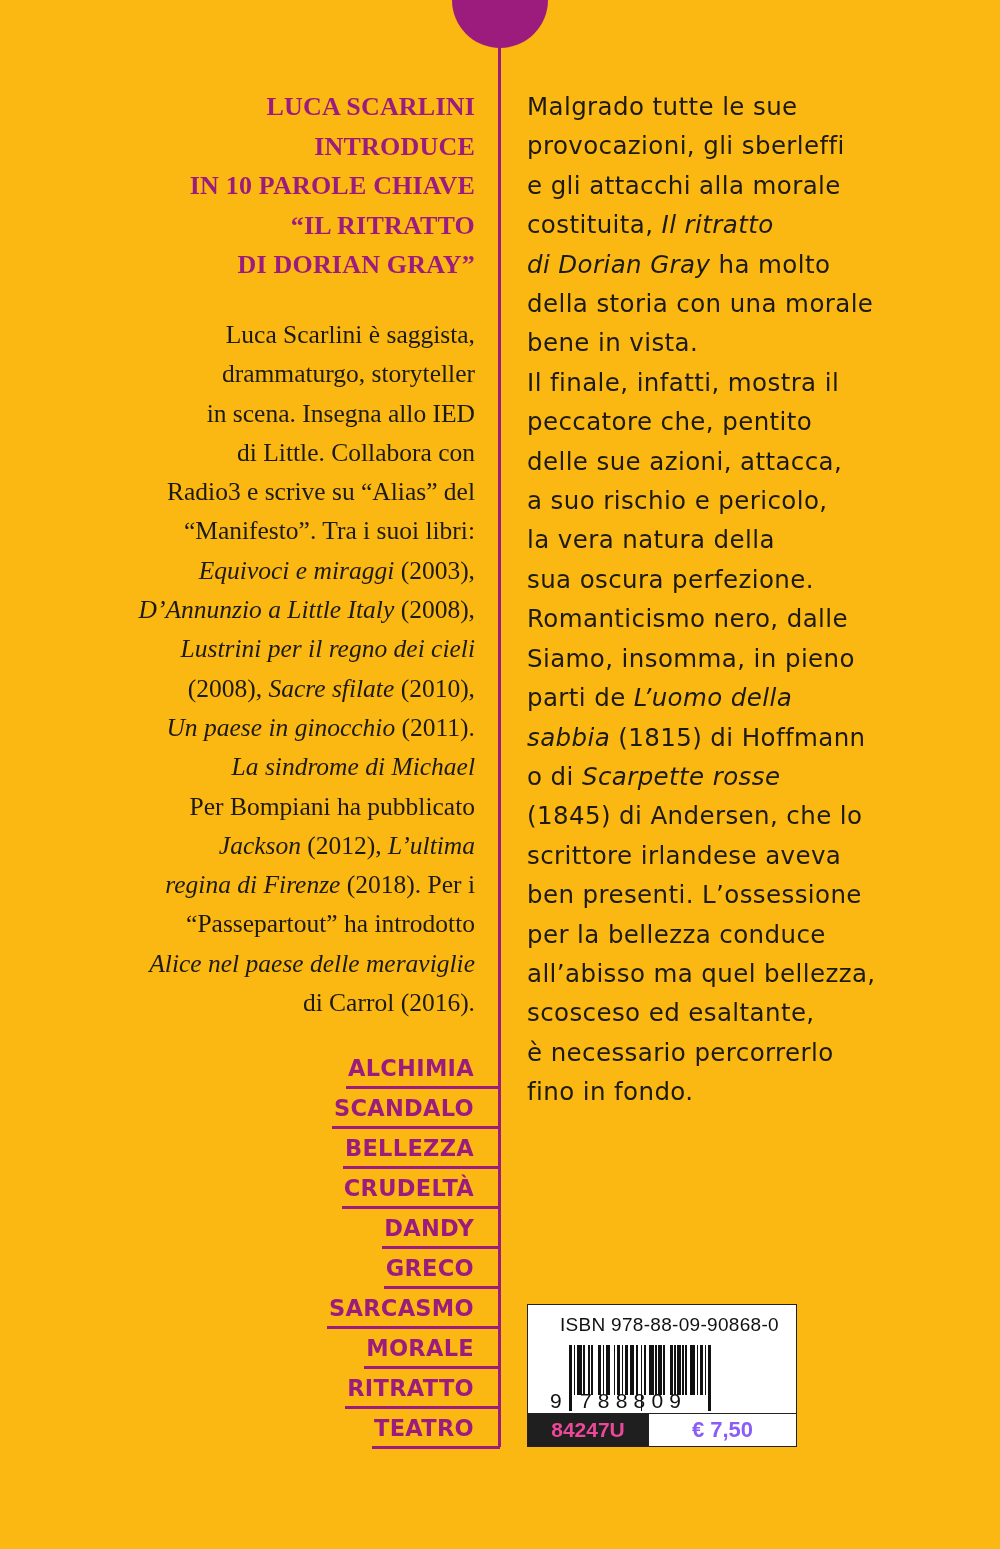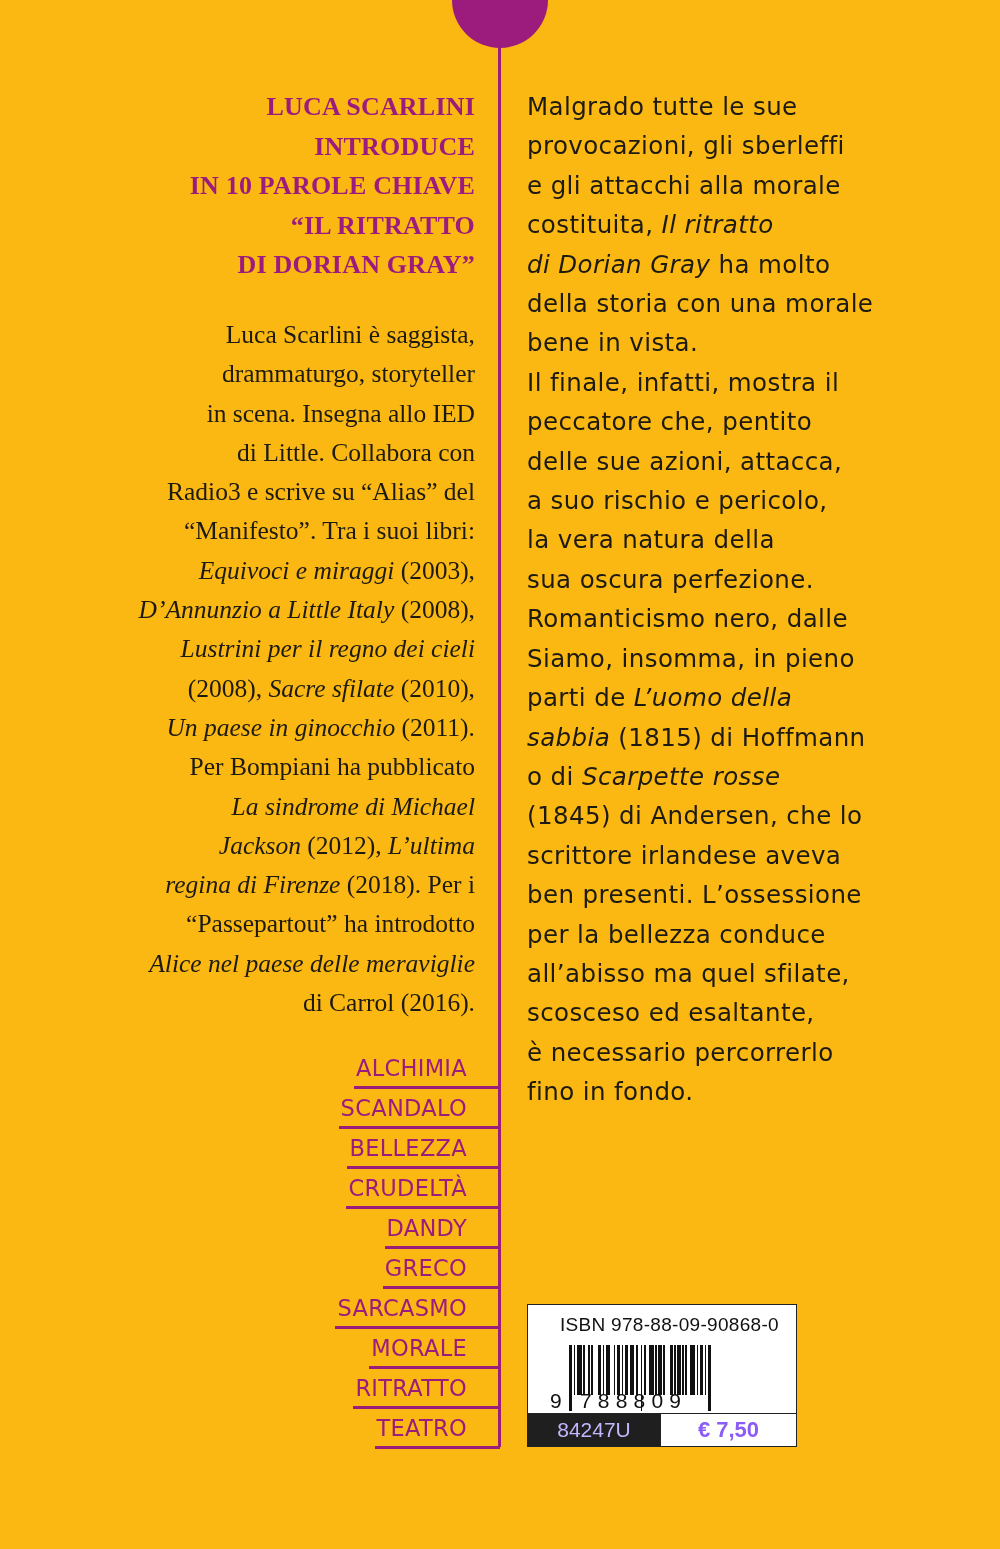--- a/index.html
+++ b/index.html
@@ -59,24 +59,24 @@
       position: relative;
       height: 40px;
       display: flex;
       justify-content: flex-end;
       align-items: flex-end;
     }
     .kw-label {
       display: inline-block;
       color: #9C1C7E;
       font-family: "DejaVu Sans", sans-serif;
-      font-weight: normal;
+      font-weight: bold;
       font-size: 22.5px;
       line-height: 28px;
-      padding-right: 33px;
+      padding-right: 26px;
       padding-left: 2px;
       border-bottom: 3px solid #9C1C7E;
       letter-spacing: 0.3px;
       padding-bottom: 4px;
       margin-top: 32px;
     }
 
     .right-col {
       position: absolute;
       left: 527px;
@@ -128,24 +128,24 @@
     }
     .price-row {
       position: absolute;
       left: 0; bottom: 0;
       width: 100%;
       height: 33px;
       display: flex;
       border-top: 1.5px solid #222;
     }
     .code-cell {
-      width: 132px;
+      width: 120px;
       background: #1f1f1f;
-      color: #c4b5fd;
-      font-weight: normal;
+      color: #ec4899;
+      font-weight: bold;
       font-size: 21px;
       display: flex; align-items: center; justify-content: center;
     }
     .price-cell {
       flex: 1;
       background: #fff;
       color: #8b5cf6;
       font-weight: bold;
       font-size: 22px;
       display: flex; align-items: center; justify-content: center;
@@ -171,22 +171,22 @@
       <span class="bio-line"><span>drammaturgo, storyteller</span></span>
       <span class="bio-line"><span>in scena. Insegna allo IED</span></span>
       <span class="bio-line"><span>di Little. Collabora con</span></span>
       <span class="bio-line"><span>Radio3 e scrive su “Alias” del</span></span>
       <span class="bio-line"><span>“Manifesto”. Tra i suoi libri:</span></span>
       <span class="bio-line"><i>Equivoci e miraggi</i><span> (2003),</span></span>
       <span class="bio-line"><i>D’Annunzio a Little Italy</i><span> (2008),</span></span>
       <span class="bio-line"><i>Lustrini per il regno dei cieli</i></span>
       <span class="bio-line"><span>(2008), </span><i>Sacre sfilate</i><span> (2010),</span></span>
       <span class="bio-line"><i>Un paese in ginocchio</i><span> (2011).</span></span>
+      <span class="bio-line"><i>La sindrome di Michael</i></span>
       <span class="bio-line"><span>Per Bompiani ha pubblicato</span></span>
-      <span class="bio-line"><i>La sindrome di Michael</i></span>
       <span class="bio-line"><i>Jackson</i><span> (2012), </span><i>L’ultima</i></span>
       <span class="bio-line"><i>regina di Firenze</i><span> (2018). Per i</span></span>
       <span class="bio-line"><span>“Passepartout” ha introdotto</span></span>
       <span class="bio-line"><i>Alice nel paese delle meraviglie</i></span>
       <span class="bio-line"><span>di Carrol (2016).</span></span>
     </div>
 </div>
 
 <div class="keywords" id="keywords">
     <div class="kw">
@@ -237,21 +237,21 @@
     <span class="line"><span>sua oscura perfezione.</span></span>
     <span class="line"><span>Romanticismo nero, dalle</span></span>
     <span class="line"><span>Siamo, insomma, in pieno</span></span>
     <span class="line"><span>parti de </span><i>L’uomo della</i></span>
     <span class="line"><i>sabbia</i><span> (1815) di Hoffmann</span></span>
     <span class="line"><span>o di </span><i>Scarpette rosse</i></span>
     <span class="line"><span>(1845) di Andersen, che lo</span></span>
     <span class="line"><span>scrittore irlandese aveva</span></span>
     <span class="line"><span>ben presenti. L’ossessione</span></span>
     <span class="line"><span>per la bellezza conduce</span></span>
-    <span class="line"><span>all’abisso ma quel sfilate,</span></span>
+    <span class="line"><span>all’abisso ma quel bellezza,</span></span>
     <span class="line"><span>scosceso ed esaltante,</span></span>
     <span class="line"><span>è necessario percorrerlo</span></span>
     <span class="line"><span>fino in fondo.</span></span>
   </div>
 
 <div class="barcode-box">
   <div class="isbn-text">ISBN 978-88-09-90868-0</div>
   <div class="bars" id="bars">
       <div class="bar long" style="width: 3.2px;"></div>
       <div class="gap" style="width: 1.6px;"></div>

